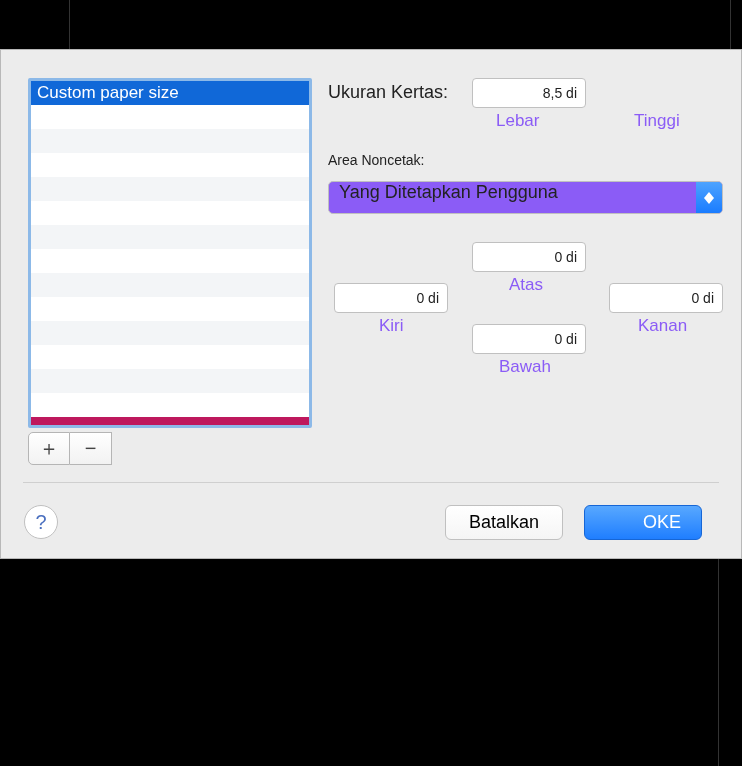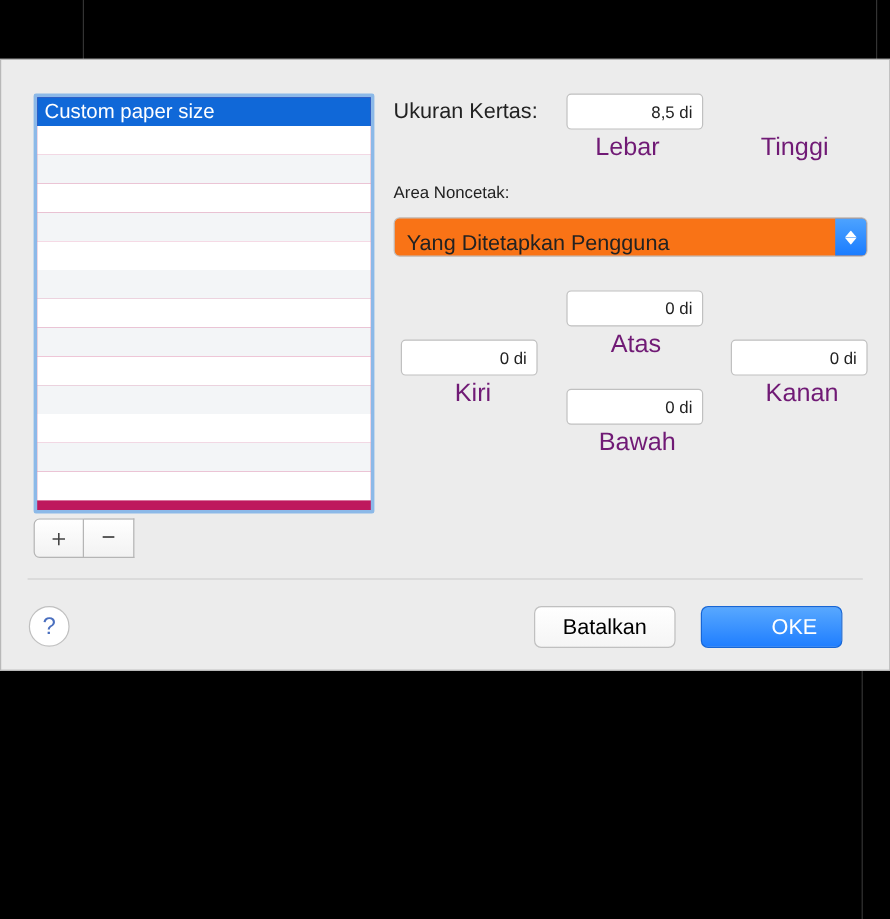--- a/index.html
+++ b/index.html
@@ -128,42 +128,42 @@
       border-radius: 4px;
       text-align: right;
       padding: 0 8px;
       font-size: 14px;
       line-height: 28px;
     }
     .input-width { left: 471px; top: 28px; width: 114px; }
     .input-height { left: 608px; top: 28px; width: 114px; }
     .sub-label {
       position: absolute;
-      font-size: 21px;
-      color: #701a75;
+      font-size: 17px;
+      color: #8b5cf6;
     }
     .sub-width { left: 495px; top: 61px; }
     .sub-height { left: 633px; top: 61px; text-align: center; }
     .label-nonprint {
       position: absolute;
       left: 327px;
       top: 102px;
       font-size: 14px;
     }
     .select-wrap {
       position: absolute;
       left: 327px;
       top: 131px;
       width: 395px;
       height: 33px;
-      background: #f97316;
+      background: #8b5cf6;
       border: 1px solid #c0c0c0;
       border-radius: 5px;
       display: flex;
-      align-items: flex-end;
+      align-items: flex-start;
       cursor: pointer;
     }
     .select-text {
       flex: 1;
       padding: 0 10px;
       font-size: 18px;
     }
     .select-arrows {
       width: 26px;
       height: 31px;

